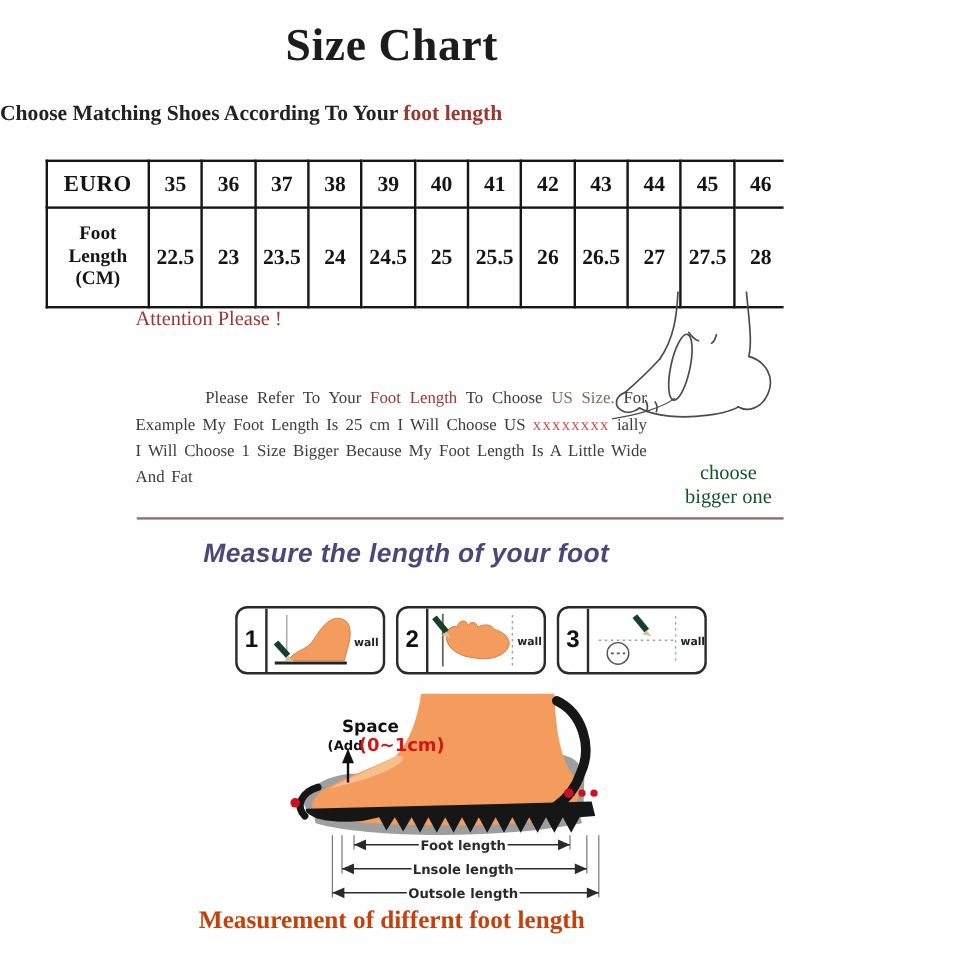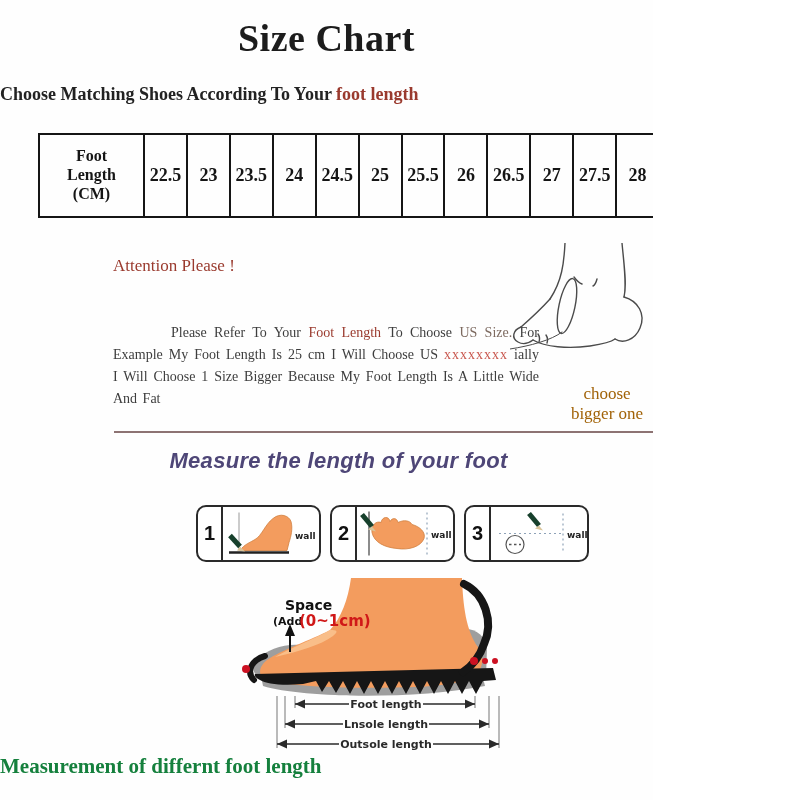--- a/index.html
+++ b/index.html
@@ -42,21 +42,21 @@
     word-spacing:2px;
     margin-top:46px;
   }
   .seg-normal   { color:var(--body_text); }
   .seg-accent   { color:var(--accent_red); }
   .seg-muted    { color:var(--muted_brown); }
   .seg-censored { color:var(--censored_red); letter-spacing:1px; }
   .foot-sketch { position:absolute; left:510px; top:243px; }
   .side-note {
     position:absolute; left:548px; top:384px; width:118px; text-align:center;
-    font-size:17px; line-height:20px; color:#a16207;
+    font-size:17px; line-height:20px; color:#14532d;
   }
   
   .divider { position:absolute; left:114px; top:431px; width:554px; height:2px;
     background:var(--divider); }
   .measure-heading {
     position:absolute; top:448px; left:0; width:100%; text-align:center;
     font-family:"Liberation Sans", sans-serif; font-style:italic; font-weight:bold;
     font-size:22px; color:var(--heading_purple); letter-spacing:0.3px;padding-left:12px;
   }
   .panels { position:absolute; left:196px; top:505px; display:flex; gap:9px; }
@@ -69,35 +69,52 @@
     justify-content:center; font-family:"Liberation Sans", sans-serif;
     font-weight:bold; font-size:20px; color:#111;
   }
   .panel svg { flex:1; }
   .wall-label { font-family:"DejaVu Sans", sans-serif; font-weight:bold;
     font-size:9px; fill:#222; }
   .big-diagram { position:absolute; left:233px; top:578px; }
   .dim-label { font-family:"DejaVu Sans", sans-serif; font-weight:bold;
     font-size:11px; fill:#2a2a2a; }
   .caption {
-    position:absolute; top:754px; left:0; width:100%; 
-    font-size:21px; font-weight:bold; color:#15803d;
+    position:absolute; top:754px; left:0; width:100%; text-align:center;
+    font-size:21px; font-weight:bold; color:#c2410c;
   }
 </style>
 </head>
 <body>
 
 <div class="page">
 
   <div class="title">Size Chart</div>
 
   <div class="subtitle"><span>Choose Matching Shoes According To Your </span><span class="hl">foot length</span></div>
 
   <table class="size-table">
     <tbody>
+        <tr class="row-euro">
+      <th>EURO</th>
+    <td>35</td>
+          <td>36</td>
+          <td>37</td>
+          <td>38</td>
+          <td>39</td>
+          <td>40</td>
+          <td>41</td>
+          <td>42</td>
+          <td>43</td>
+          <td>44</td>
+          <td>45</td>
+          <td>46</td>
+          <td>47</td>
+          <td>48</td>
+        </tr>
     <tr class="row-length">
       <th>Foot Length (CM)</th>
     <td>22.5</td>
           <td>23</td>
           <td>23.5</td>
           <td>24</td>
           <td>24.5</td>
           <td>25</td>
           <td>25.5</td>
           <td>26</td>

